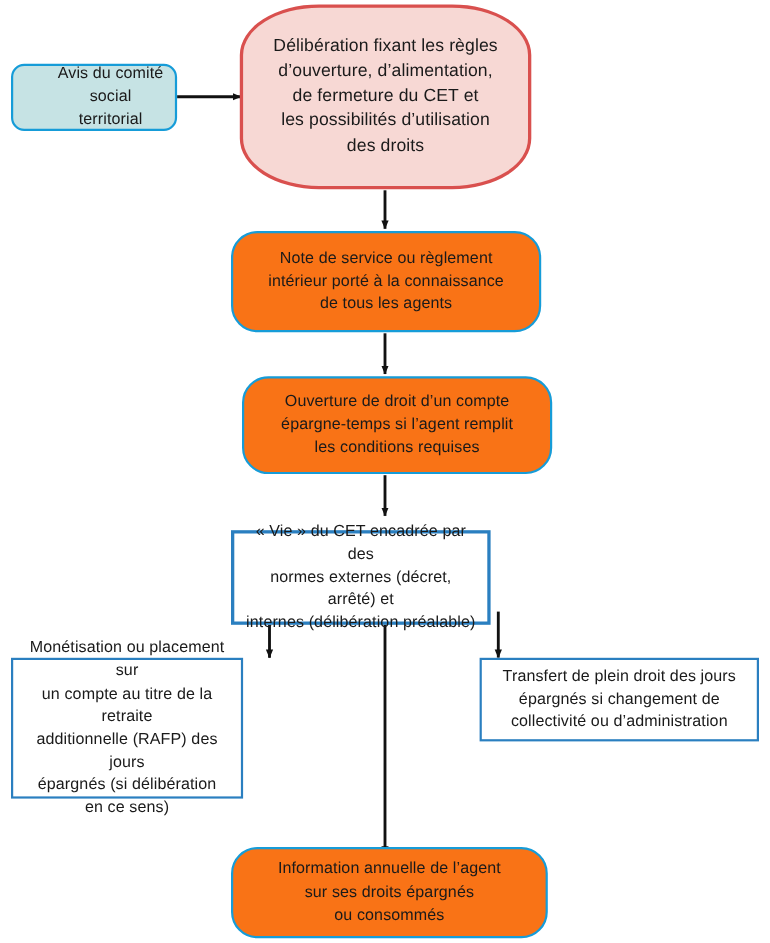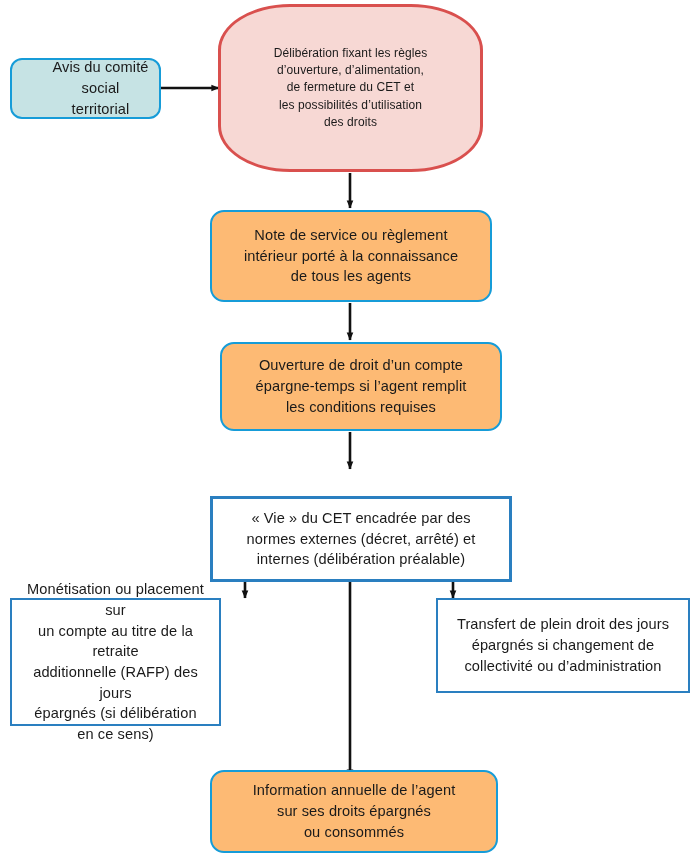--- a/index.html
+++ b/index.html
@@ -38,23 +38,23 @@
     letter-spacing: 0.1px;
     padding: 4px 10px;
   }
   .node-text {
     display: block;
     width: 100%;
     white-space: pre-line;
   }
   
   .node--teal {
-    background: #fdba74;
+    background: #f97316;
     border: 2.5px solid #169cd8;
-    border-radius: 14px;
+    border-radius: 24px;
   }
   .node--teal-sm {
     background: #c6e3e4;
     border: 2.5px solid #169cd8;
     border-radius: 12px;
     padding-left: 40px;
   }
   
   .node--pink {
     background: #f7d8d4;
@@ -98,55 +98,55 @@
     <path d="M 453 556 L 453 598" fill="none" stroke="#111111" stroke-width="2.6" marker-end="url(#arrowhead)"></path>
 
     <line x1="350" y1="556" x2="350" y2="777" stroke="#111111" stroke-width="2.6" marker-end="url(#arrowhead)"></line>
   </svg>
 
   <div class="node node--teal-sm" style="left:10px; top:58px; width:151px; height:61px;">
     <span class="node-text">Avis du comité
 social territorial</span>
   </div>
 
-  <div class="node node--pink" style="left:218px; top:4px; width:265px; height:168px; font-size:12px;">
+  <div class="node node--pink" style="left:218px; top:4px; width:265px; height:168px; font-size:16px;">
     <span class="node-text">Délibération fixant les règles
 d’ouverture, d’alimentation,
 de fermeture du CET et
 les possibilités d’utilisation
 des droits</span>
   </div>
 
   <div class="node node--teal" style="left:210px; top:210px; width:282px; height:92px;">
     <span class="node-text">Note de service ou règlement
 intérieur porté à la connaissance
 de tous les agents</span>
   </div>
 
   <div class="node node--teal" style="left:220px; top:342px; width:282px; height:89px;">
     <span class="node-text">Ouverture de droit d’un compte
 épargne-temps si l’agent remplit
 les conditions requises</span>
   </div>
 
-  <div class="node node--white" style="left:210px; top:496px; width:302px; height:86px;">
+  <div class="node node--white" style="left:210px; top:482px; width:236px; height:86px;">
     <span class="node-text">« Vie » du CET encadrée par des
 normes externes (décret, arrêté) et
 internes (délibération préalable)</span>
   </div>
 
   <div class="node node--white-thin" style="left:10px; top:598px; width:211px; height:128px;">
     <span class="node-text">Monétisation ou placement sur
 un compte au titre de la retraite
 additionnelle (RAFP) des jours
 épargnés (si délibération
 en ce sens)</span>
   </div>
 
-  <div class="node node--white-thin" style="left:436px; top:598px; width:254px; height:95px;">
+  <div class="node node--white-thin" style="left:436px; top:598px; width:254px; height:76px;">
     <span class="node-text">Transfert de plein droit des jours
 épargnés si changement de
 collectivité ou d’administration</span>
   </div>
 
   <div class="node node--teal" style="left:210px; top:770px; width:288px; height:83px;">
     <span class="node-text">Information annuelle de l’agent
 sur ses droits épargnés
 ou consommés</span>
   </div>

